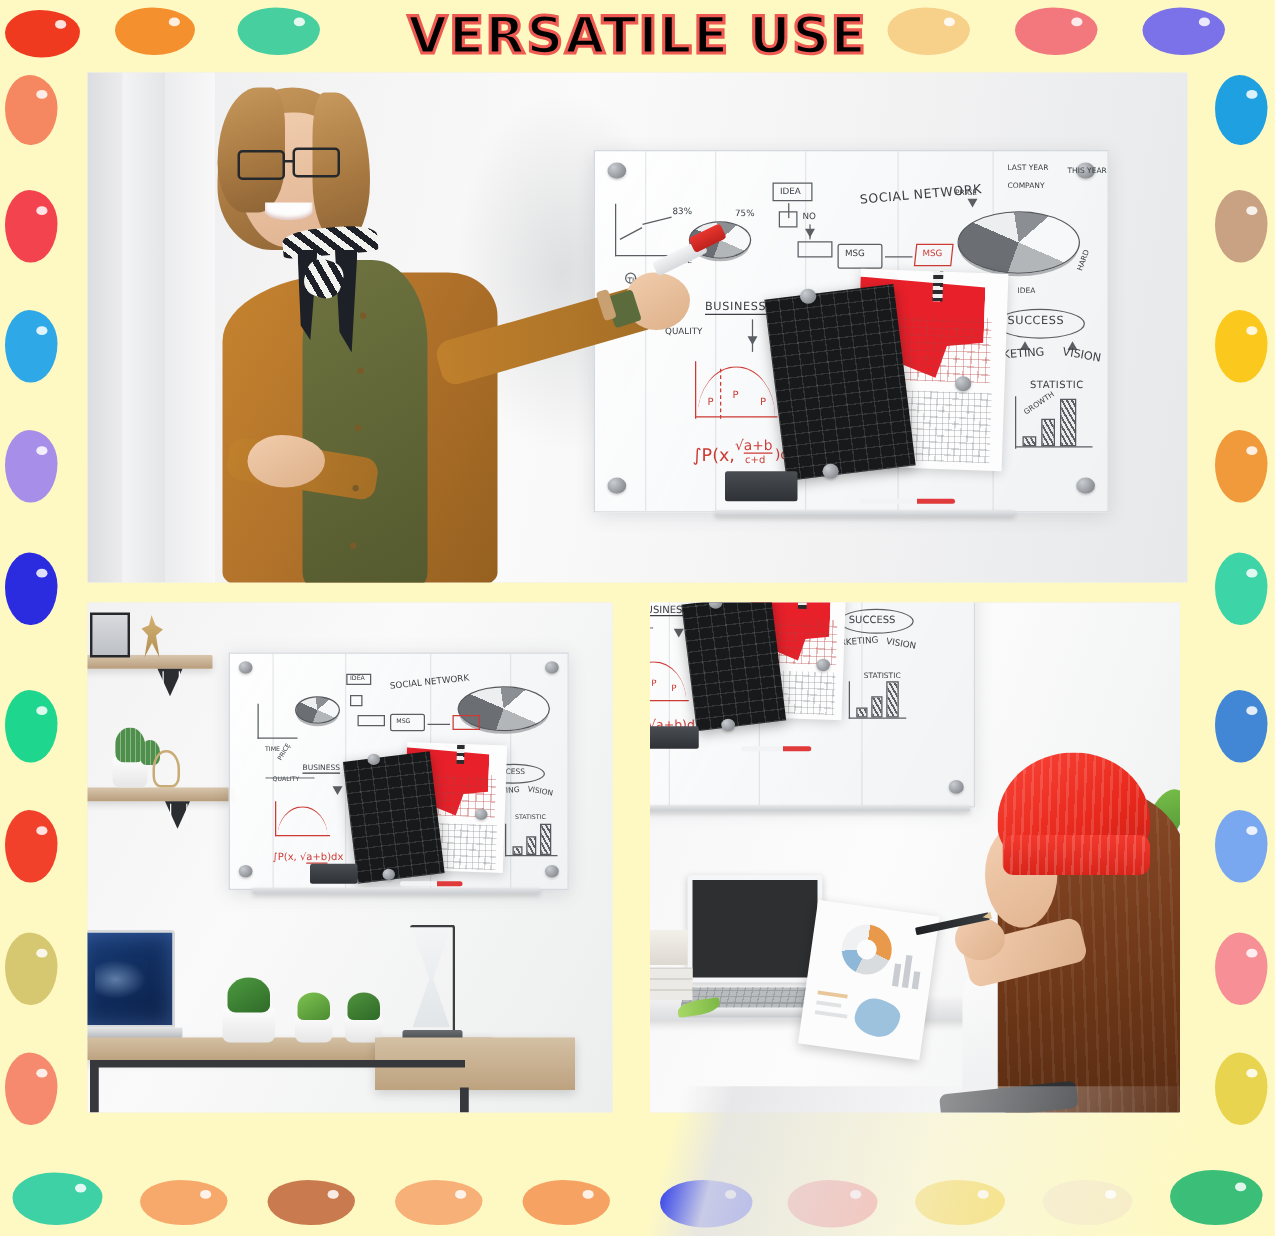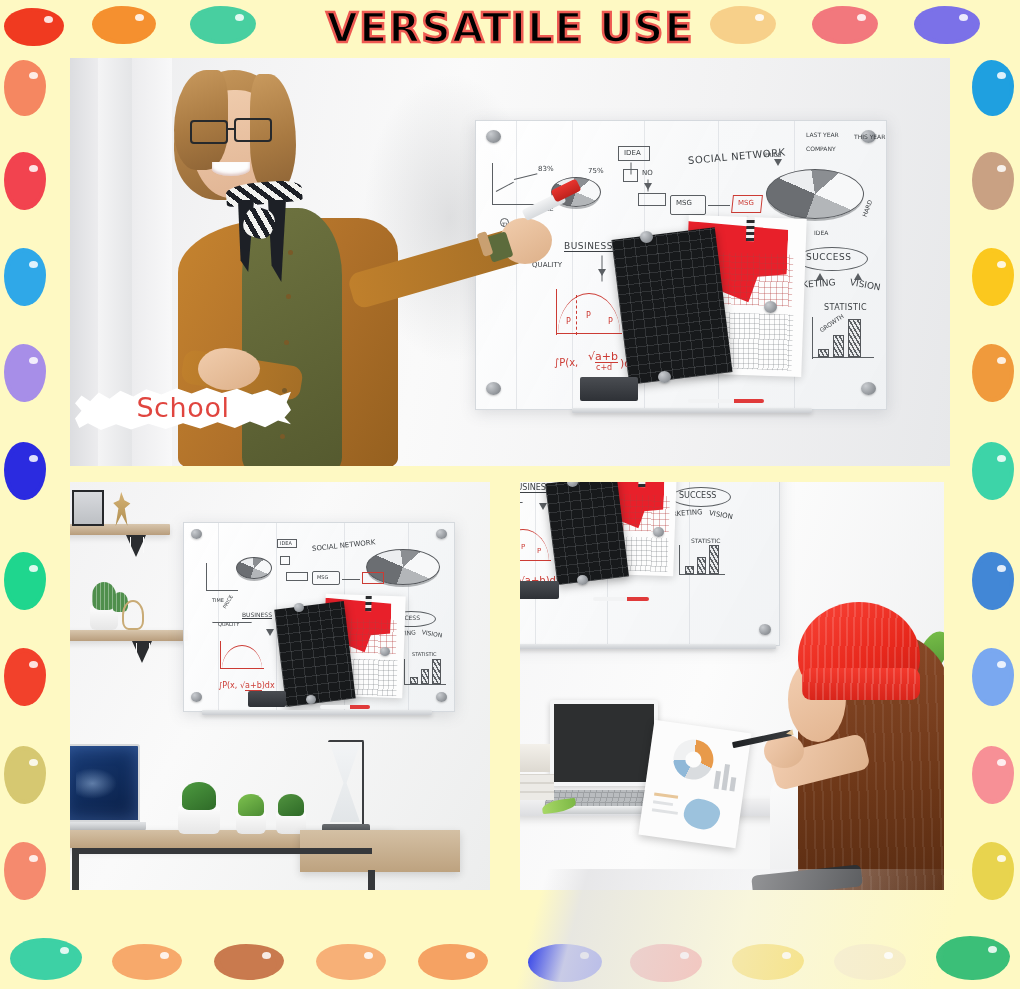--- a/index.html
+++ b/index.html
@@ -340,21 +340,21 @@
       <div class="arrow down" style="left:122px;top:148px;"></div>
 
       <div class="ink-line red" style="left:80px;top:168px;width:1px;height:46px;"></div>
       <div class="ink-line red" style="left:80px;top:212px;width:66px;"></div>
       <div style="position:absolute;left:82px;top:172px;width:62px;height:40px;border-top:1.4px solid #cc3b34;border-radius:50% 50% 0 0 / 100% 100% 0 0;"></div>
       <div class="ink red" style="left:90px;top:196px;font-size:8px;">P</div>
       <div class="ink red" style="left:110px;top:190px;font-size:8px;">P</div>
       <div class="ink red" style="left:132px;top:196px;font-size:8px;">P</div>
       <div class="ink-line red" style="left:100px;top:174px;width:38px;height:40px;border-left:1px dashed #cc3b34;background:none;"></div>
 
-      <div class="ink red" style="left:78px;top:236px;font-size:10px;">∫P(x, </div>
+      <div class="ink red" style="left:78px;top:236px;font-size:14px;">∫P(x, </div>
       <div class="ink red" style="left:112px;top:230px;font-size:11px;line-height:1;">√<span style="display:inline-block;border-bottom:1px solid #cc3b34;">a+b</span></div>
       <div class="ink red" style="left:120px;top:242px;font-size:8px;">c+d</div>
       <div class="ink red" style="left:144px;top:236px;font-size:11px;">)dx</div>
 
       <div class="ink-oval" style="left:320px;top:126px;width:72px;height:24px;"></div>
       <div class="ink" style="left:330px;top:131px;font-size:9px;letter-spacing:.5px;">SUCCESS</div>
       <div class="arrow up" style="left:340px;top:152px;"></div>
       <div class="arrow up" style="left:378px;top:152px;"></div>
       <div class="ink" style="left:306px;top:160px;font-size:9px;transform:rotate(-4deg);">MARKETING</div>
       <div class="ink" style="left:374px;top:156px;font-size:9px;transform:rotate(10deg);">VISION</div>
@@ -410,24 +410,20 @@
       <div class="w-hand" style="left:128px;top:290px;width:62px;height:42px;"></div>
       <div class="w-hand" style="left:430px;top:160px;width:52px;height:46px;"></div>
       <div class="bracelet" style="left:418px;top:176px;width:22px;height:26px;background:#5c6b3c;transform:rotate(-18deg);"></div>
       <div class="bracelet" style="left:410px;top:174px;width:10px;height:24px;background:#c9a071;transform:rotate(-18deg);"></div>
       <div class="marker-body" style="left:452px;top:142px;width:44px;height:12px;transform:rotate(-26deg);"></div>
       <div class="marker-cap" style="left:482px;top:126px;width:28px;height:13px;transform:rotate(-26deg);"></div>
     </div>
 
   </div>
 
-  <div class="banner" id="banner-school">
-    <div class="stroke"></div>
-    <div class="lbl">School</div>
-  </div>
 
   <div class="panel" id="panel-office">
     <div class="room" style="background:linear-gradient(120deg,#f2f2f3,#fafafa 40%,#eceded 100%);"></div>
 
     <div class="shelf" style="left:-10px;top:42px;width:110px;height:11px;"></div>
     <div class="bracket" style="left:56px;top:53px;"></div>
     <div class="shelf" style="left:-10px;top:148px;width:128px;height:11px;"></div>
     <div class="bracket" style="left:62px;top:159px;"></div>
     <div style="position:absolute;left:2px;top:8px;width:32px;height:36px;background:linear-gradient(#d8dade,#bdc0c4);border:2px solid #26282b;"></div>
     <div style="position:absolute;left:42px;top:10px;width:20px;height:34px;background:linear-gradient(#d5b274,#b08f52);clip-path:polygon(46% 0,62% 24%,92% 34%,64% 48%,78% 100%,48% 66%,18% 100%,32% 48%,6% 32%,36% 24%);"></div>

